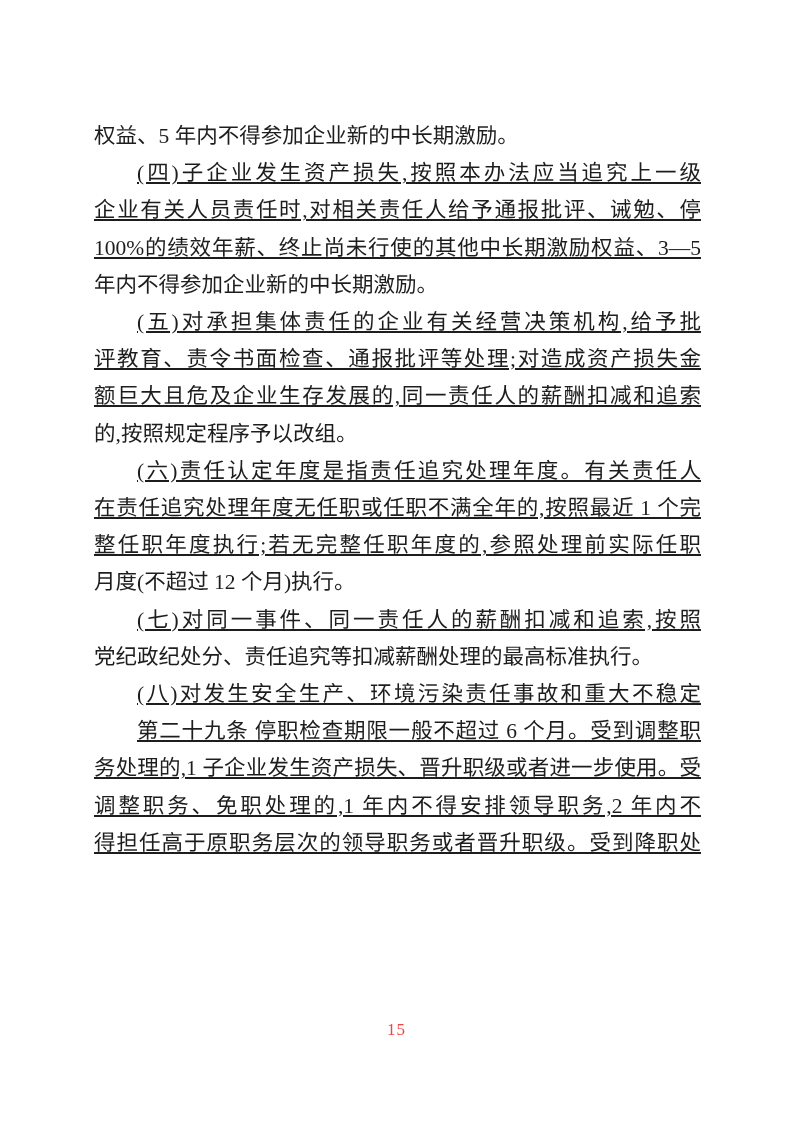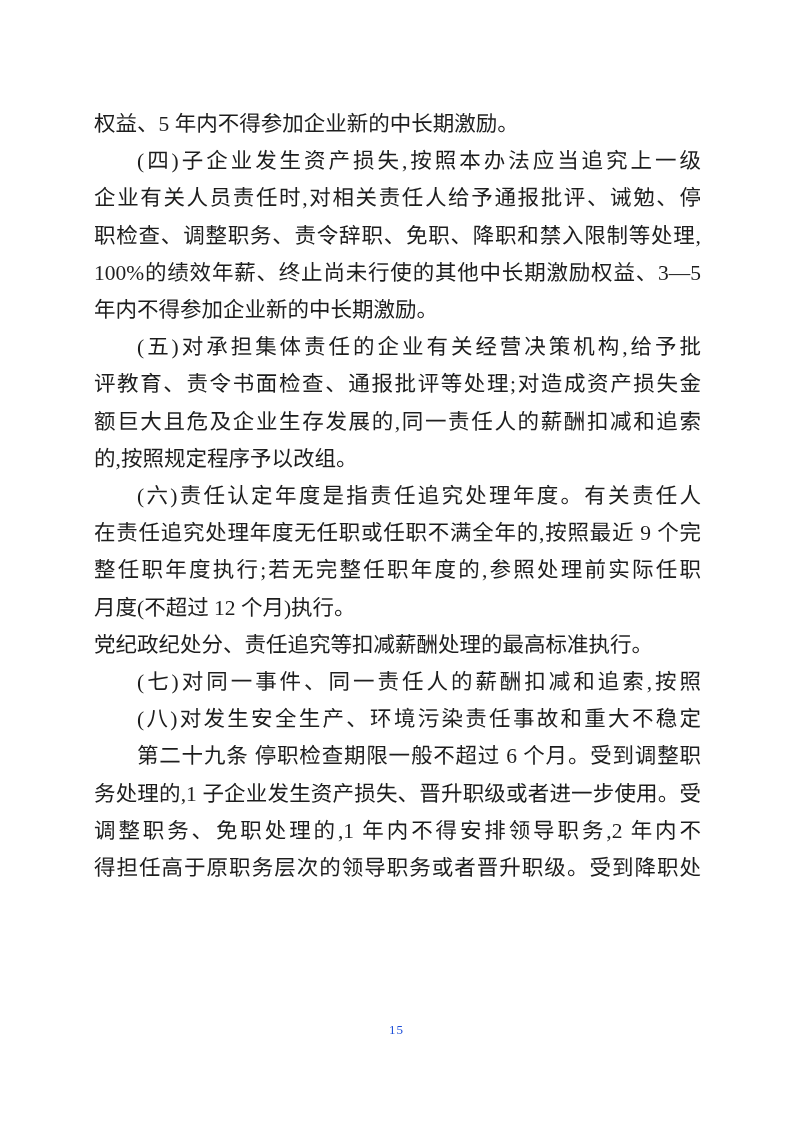--- a/index.html
+++ b/index.html
@@ -11,73 +11,73 @@
     position: relative;
     width: 793px;
     height: 1122px;
     background: #ffffff;
     overflow: hidden;
     font-family: "Liberation Serif", "DejaVu Serif", serif;
   }
   .content {
     position: absolute;
     left: 94px;
-    top: 106px;
+    top: 118px;
     width: 607px;
     color: #1d1d1d;
     font-size: 21.5px;
     line-height: 37.2px;
   }
   .line {
     min-height: 37.2px;
     text-align: left;
   }
   .line.fill {
     text-align: justify;
     text-align-last: justify;
     text-justify: inter-character;
+    text-decoration: underline;
   }
   .line.indent {
     text-indent: 43px;
   }
   .page-footer {
     position: absolute;
     left: 0;
     top: 1020px;
     width: 793px;
     text-align: center;
   }
   .page-number {
-    font-size: 13px;
-    color: #1d4ed8;
+    font-size: 17px;
+    color: #ef4444;
     letter-spacing: 1px;
     font-family: Liberation Serif, serif;
   }
 </style>
 </head>
 <body>
 
 <div class="page">
   <main class="content" id="doc-body">
       <div class="line">权益、5 年内不得参加企业新的中长期激励。</div>
       <div class="line fill indent">(四)子企业发生资产损失,按照本办法应当追究上一级</div>
       <div class="line fill">企业有关人员责任时,对相关责任人给予通报批评、诫勉、停</div>
-      <div class="line fill">职检查、调整职务、责令辞职、免职、降职和禁入限制等处理,</div>
       <div class="line fill">100%的绩效年薪、终止尚未行使的其他中长期激励权益、3—5</div>
       <div class="line">年内不得参加企业新的中长期激励。</div>
       <div class="line fill indent">(五)对承担集体责任的企业有关经营决策机构,给予批</div>
       <div class="line fill">评教育、责令书面检查、通报批评等处理;对造成资产损失金</div>
       <div class="line fill">额巨大且危及企业生存发展的,同一责任人的薪酬扣减和追索</div>
       <div class="line">的,按照规定程序予以改组。</div>
       <div class="line fill indent">(六)责任认定年度是指责任追究处理年度。有关责任人</div>
-      <div class="line fill">在责任追究处理年度无任职或任职不满全年的,按照最近 9 个完</div>
+      <div class="line fill">在责任追究处理年度无任职或任职不满全年的,按照最近 1 个完</div>
       <div class="line fill">整任职年度执行;若无完整任职年度的,参照处理前实际任职</div>
       <div class="line">月度(不超过 12 个月)执行。</div>
+      <div class="line fill indent">(七)对同一事件、同一责任人的薪酬扣减和追索,按照</div>
       <div class="line">党纪政纪处分、责任追究等扣减薪酬处理的最高标准执行。</div>
-      <div class="line fill indent">(七)对同一事件、同一责任人的薪酬扣减和追索,按照</div>
       <div class="line fill indent">(八)对发生安全生产、环境污染责任事故和重大不稳定</div>
       <div class="line fill indent">第二十九条 停职检查期限一般不超过 6 个月。受到调整职</div>
       <div class="line fill">务处理的,1 子企业发生资产损失、晋升职级或者进一步使用。受</div>
       <div class="line fill">调整职务、免职处理的,1 年内不得安排领导职务,2 年内不</div>
       <div class="line fill">得担任高于原职务层次的领导职务或者晋升职级。受到降职处</div>
     </main>
   <footer class="page-footer">
     <span class="page-number">15</span>
   </footer>
 </div>

